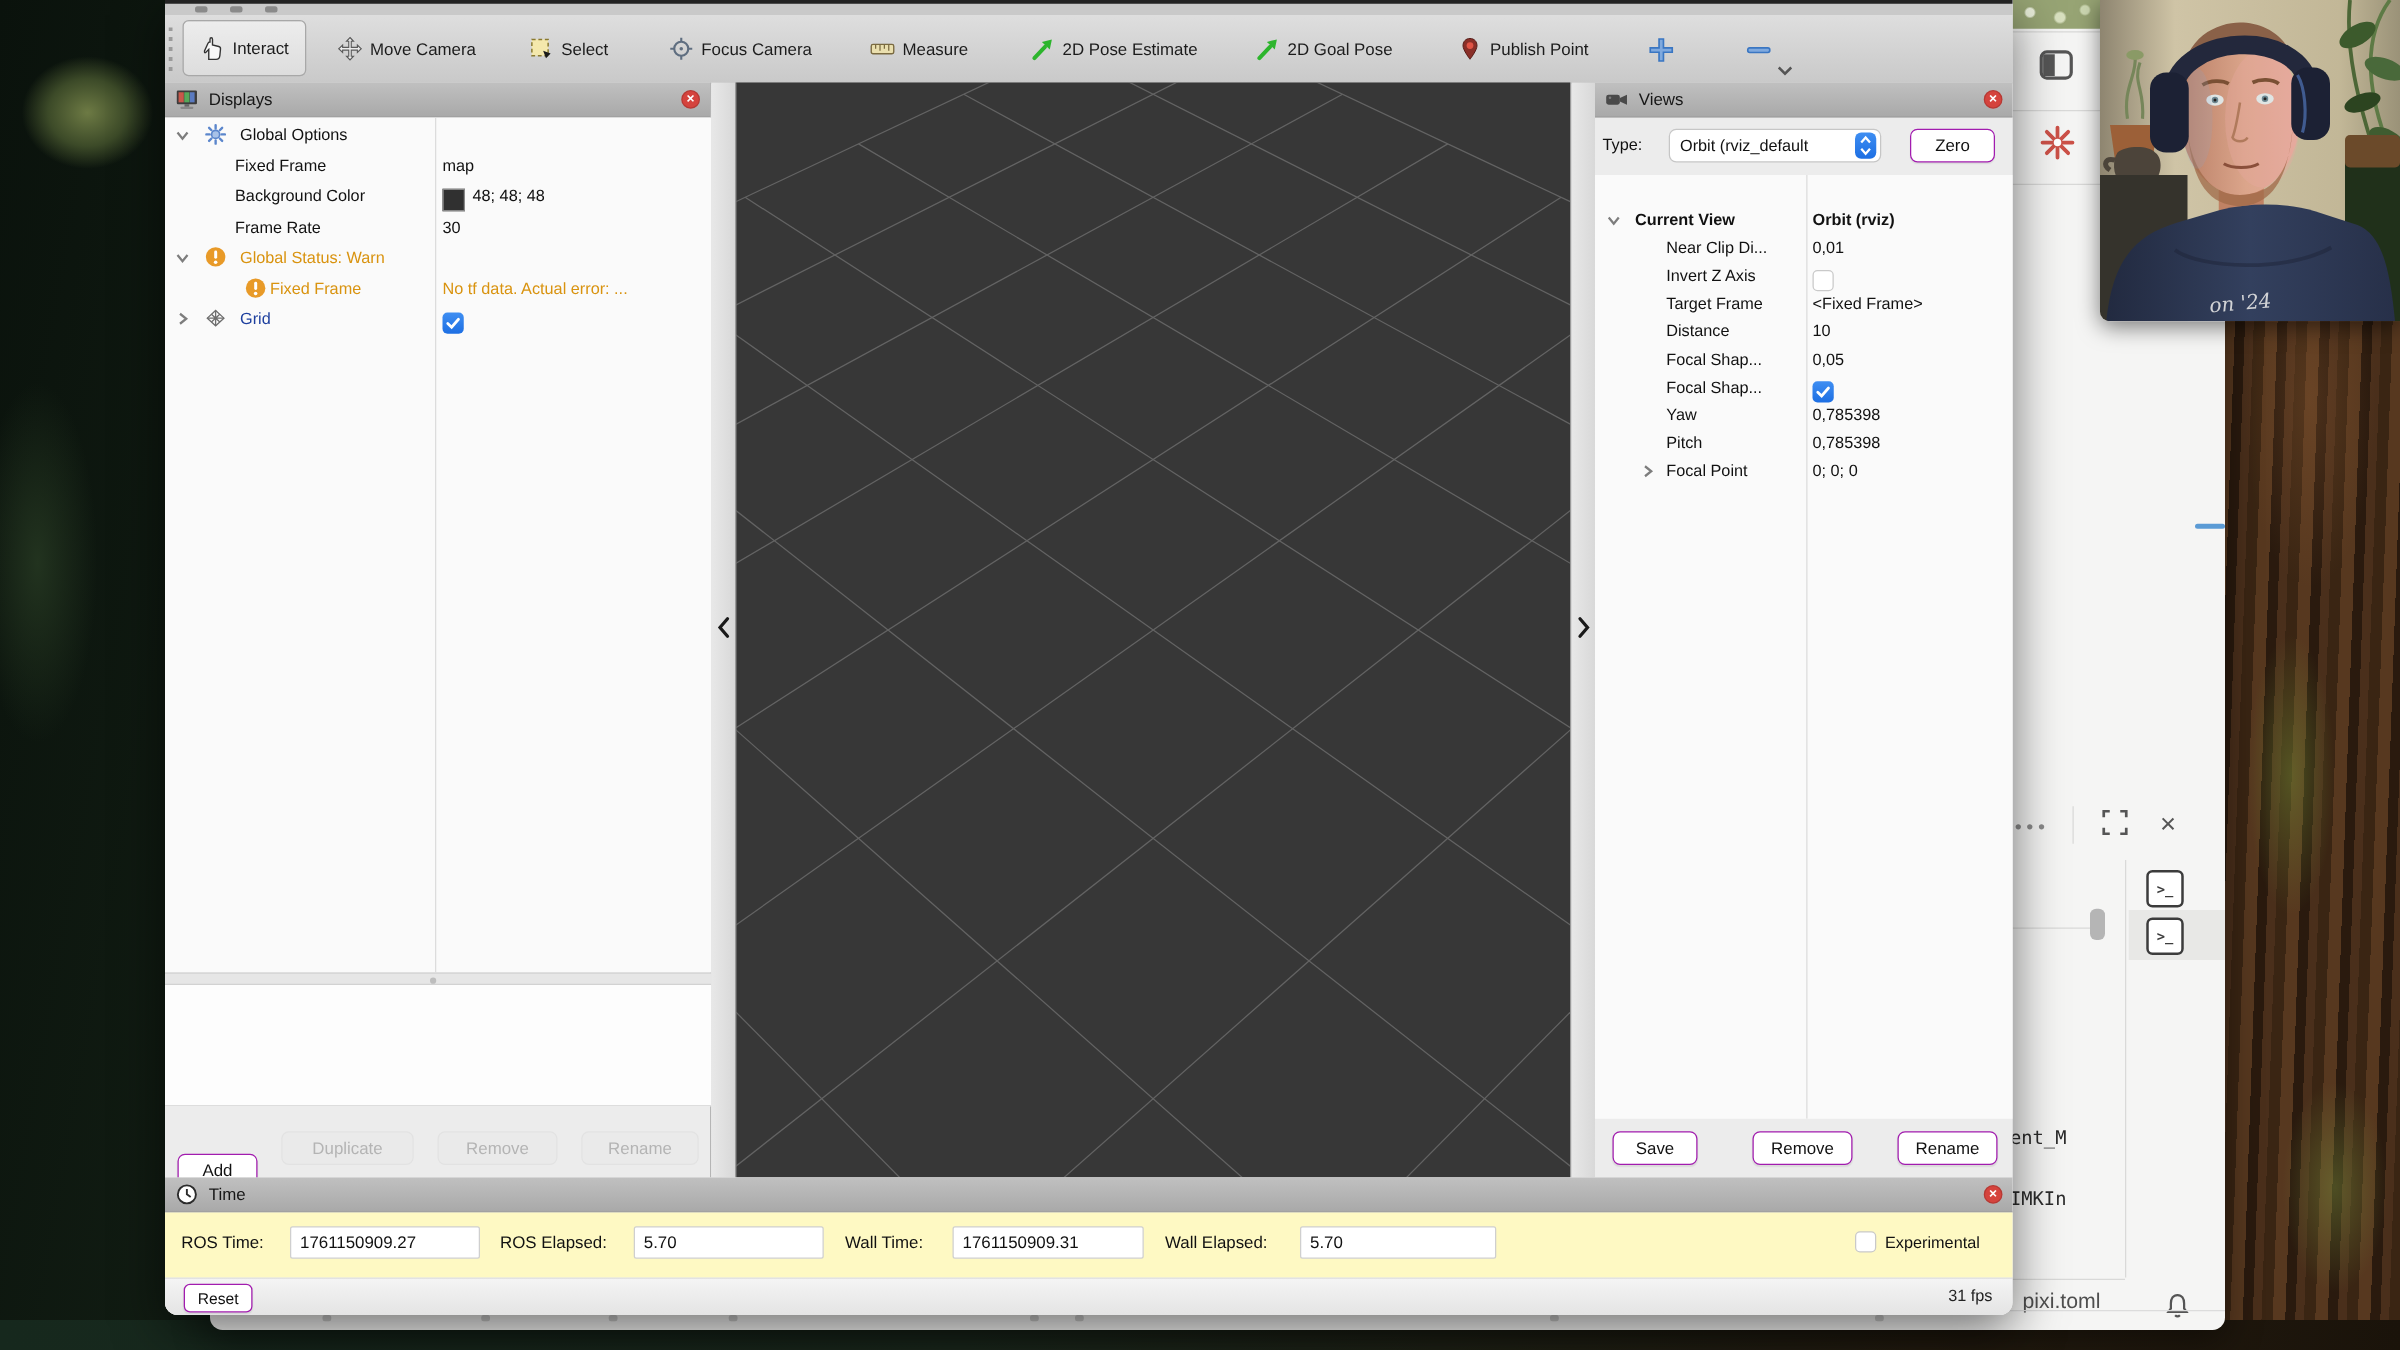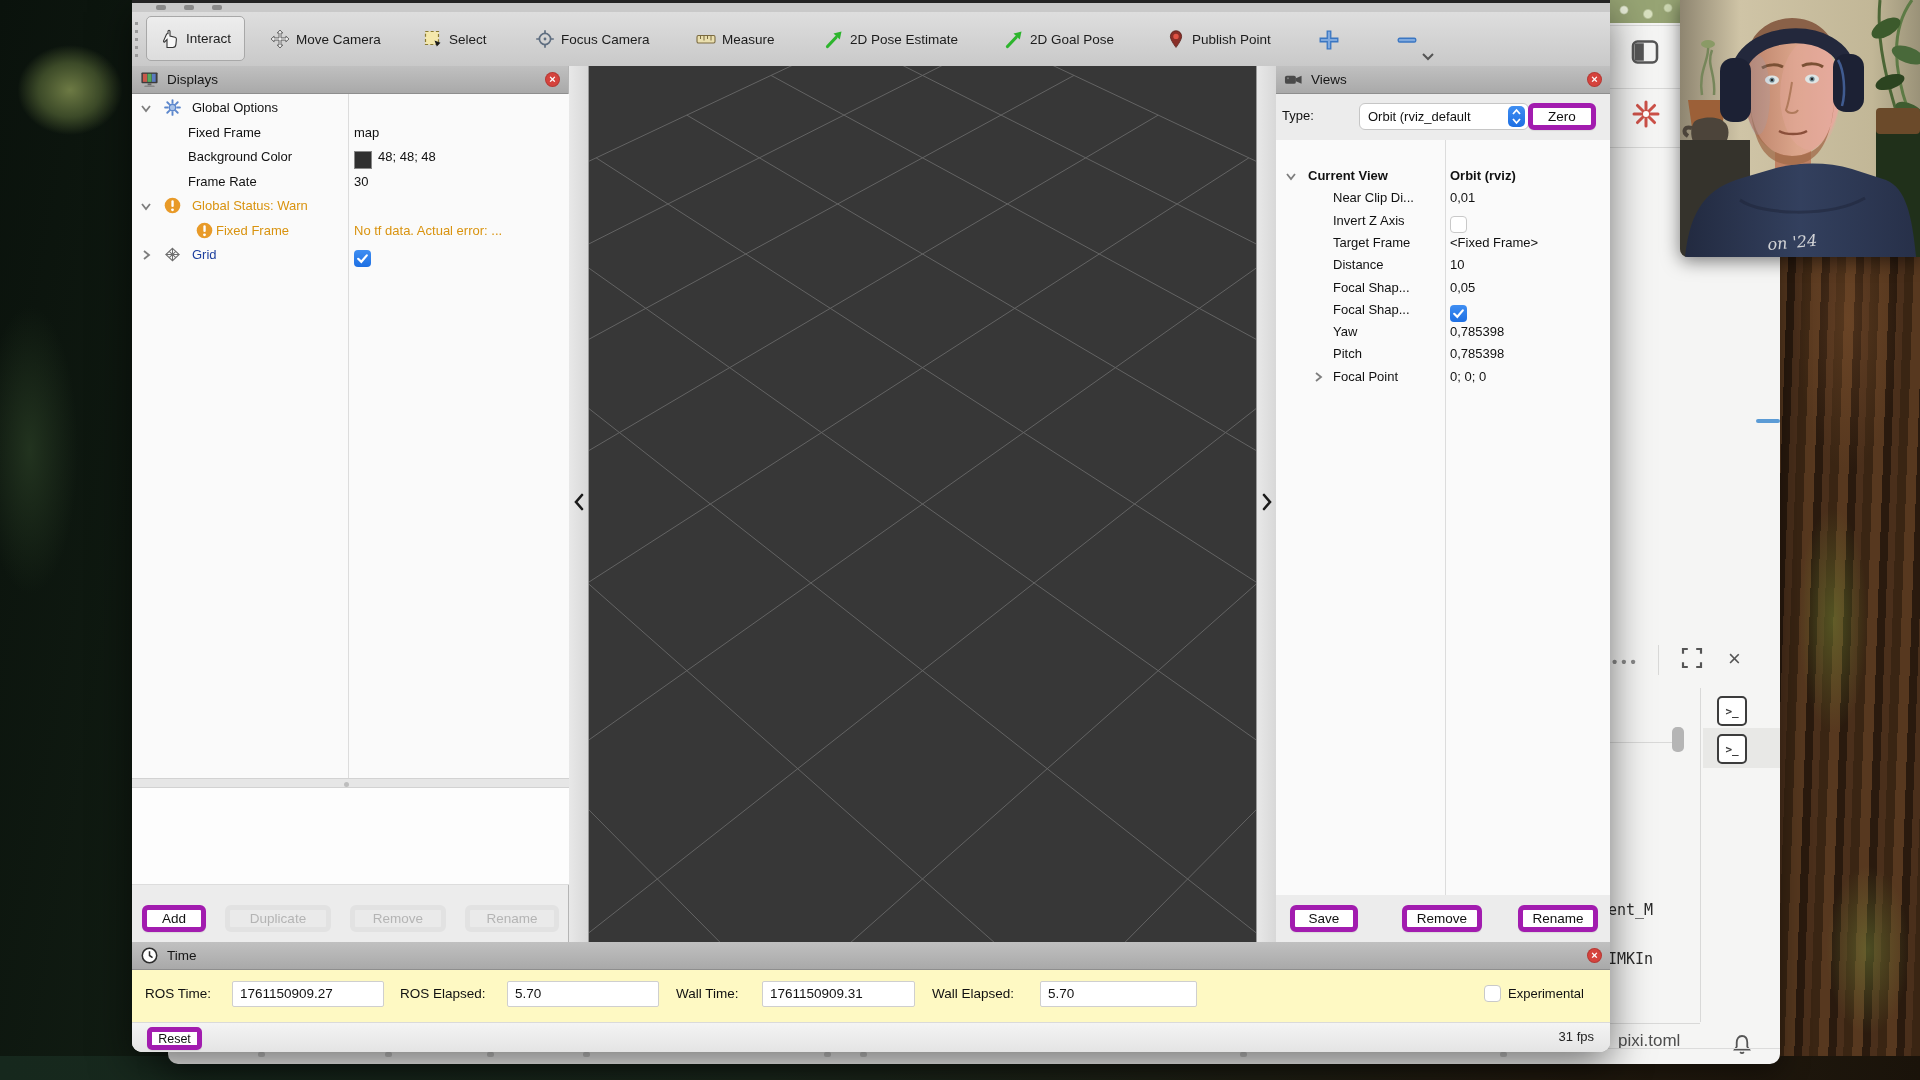--- a/index.html
+++ b/index.html
@@ -95,37 +95,37 @@
   .cb{width:17px;height:17px;border-radius:4px;box-sizing:border-box;display:inline-block;}
   .cb.on{background:linear-gradient(#3f8ef2,#1d6fe3);}
   .cb.off{background:#fff;border:1px solid #c9c9c9;}
   .cb svg{width:15px;height:15px;display:block;margin:1px;}
 
   .dsplit{position:absolute;left:0;top:712px;width:437px;height:10px;background:#e6e6e6;
     border-top:1px solid #d2d2d2;border-bottom:1px solid #d2d2d2;box-sizing:border-box;}
   .dsplit .knob{position:absolute;left:212px;top:3px;width:5px;height:5px;border-radius:50%;background:#bdbdbd;}
   .dblank{position:absolute;left:0;top:722px;width:437px;height:97px;background:#fdfdfd;border-bottom:1px solid #ddd;box-sizing:border-box;}
 
-  .btn{position:absolute;height:27px;border-radius:6px;background:#fff;border:5px solid #a21caf;
+  .btn{position:absolute;height:27px;border-radius:6px;background:#fff;border:1px solid #a21caf;
     box-shadow:0 1px 1px rgba(0,0,0,.08);display:flex;align-items:center;justify-content:center;
     font-size:13.5px;color:#111;box-sizing:border-box;}
   .btn.disabled{background:#eaeaea;color:#b4b4b4;border-color:#e2e2e2;box-shadow:none;}
 
   .vsplit{position:absolute;top:66px;width:20px;height:876px;background:linear-gradient(90deg,#e8e8e8,#d8d8d8);}
   .vsplit.l{left:437px;border-right:1px solid #9a9a9a;box-sizing:border-box;}
   .vsplit.r{left:1124px;border-left:1px solid #9a9a9a;box-sizing:border-box;}
   .vsplit .arrow{position:absolute;top:424px;left:3px;width:14px;height:24px;}
 
   .viewport{position:absolute;left:457px;top:66px;width:667px;height:876px;background:#373737;overflow:hidden;}
   .viewport svg{display:block;}
 
   .typerow{position:absolute;left:0;top:28px;width:334px;height:46px;}
   .typerow .tl{position:absolute;left:6px;top:14px;}
   .dropdown{position:absolute;left:59px;top:9px;width:170px;height:27px;background:#fff;border:1px solid #c6c6c6;
-    border-radius:6px;box-sizing:border-box;overflow:hidden;white-space:nowrap;line-height:25px;padding-left:8px;margin-left:24px;}
+    border-radius:6px;box-sizing:border-box;overflow:hidden;white-space:nowrap;line-height:25px;padding-left:8px;}
   .stepper{position:absolute;right:3px;top:2px;width:17px;height:21px;border-radius:5px;
     background:linear-gradient(#3f8ef2,#1d6fe3);}
   .stepper svg{width:17px;height:21px;display:block;}
 
   .tpanel{position:absolute;left:0;top:942px;width:1478px;height:110px;background:#ececec;border-radius:0 0 10px 10px;}
   .tpanel .body{position:absolute;left:0;top:28px;width:100%;height:52px;background:#fef9c3;}
   .tfield-lbl{position:absolute;top:16px;font-size:13.5px;color:#111;}
   .tfield-inp{position:absolute;top:11px;height:26px;background:#fff;border:1px solid #cfcfcf;border-radius:2px;
     box-sizing:border-box;line-height:24px;padding-left:7px;font-size:13.5px;}
   .tbottom{position:absolute;left:0;top:80px;width:100%;height:30px;
@@ -473,21 +473,21 @@
                 </svg>
               </span>
             </span>
           </div>
         </div>
       <div class="dsplit">
           <div class="knob"></div>
         </div>
       <div class="dblank"></div>
       <div id="displays-buttons">
-          <div class="btn" style="left: 10px; top: 839px; width: 64px;">
+          <div class="btn" style="left: 10px; top: 857px; width: 64px;">
             <span>Add</span>
           </div>
           <div class="btn disabled" style="left: 93px; top: 839px; width: 106px;">
             <span>Duplicate</span>
           </div>
           <div class="btn disabled" style="left: 218px; top: 839px; width: 96px;">
             <span>Remove</span>
           </div>
           <div class="btn disabled" style="left: 333px; top: 839px; width: 94px;">
             <span>Rename</span>

